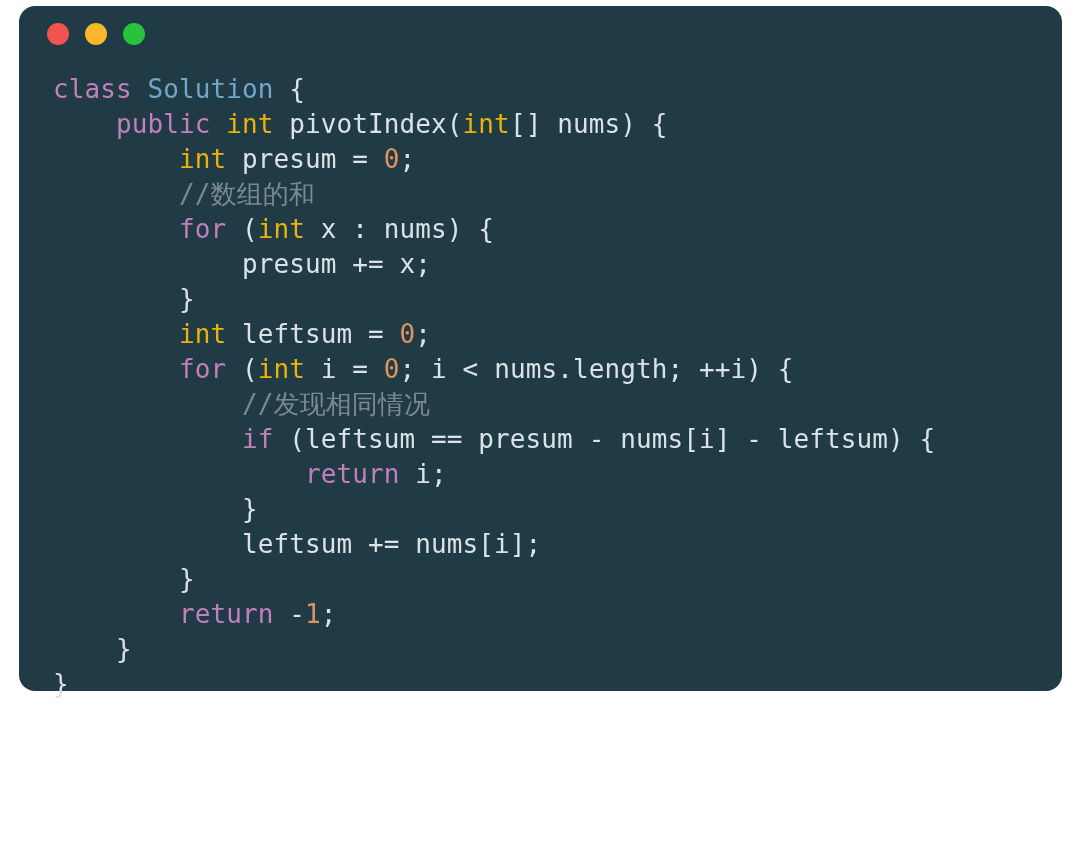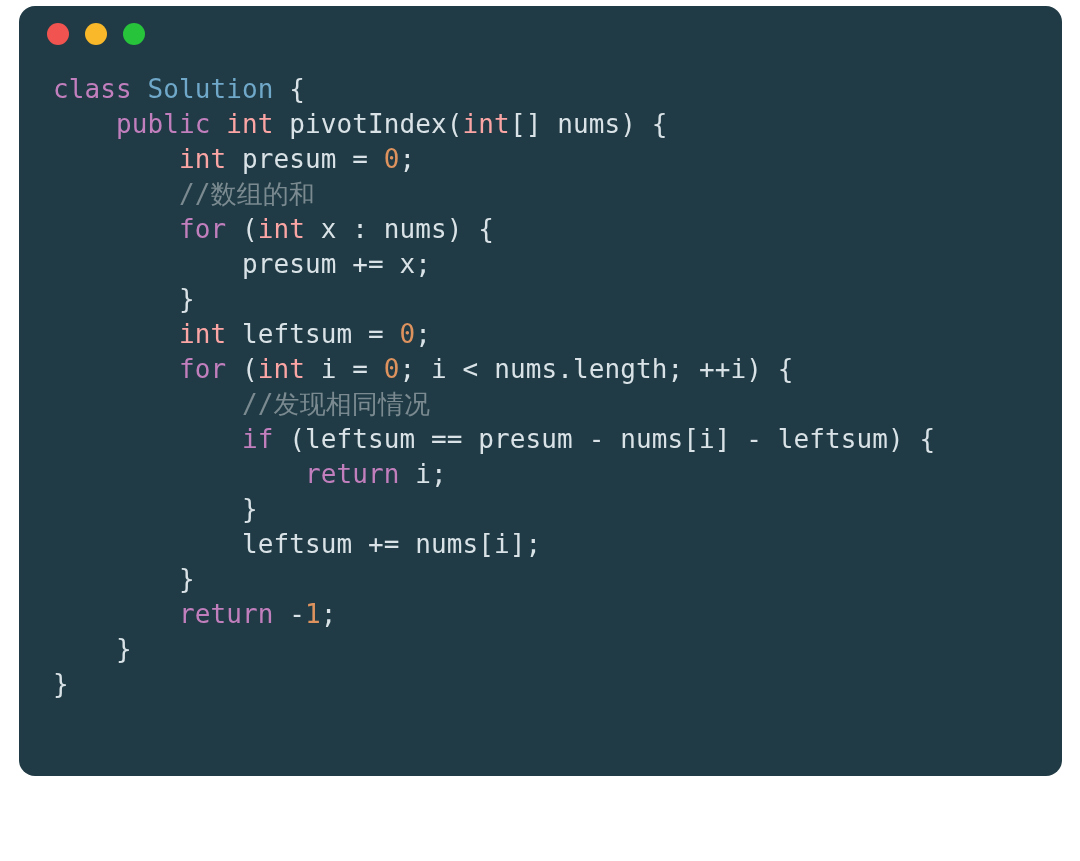--- a/index.html
+++ b/index.html
@@ -8,21 +8,21 @@
     background: #ffffff;
     width: 1080px;
     height: 861px;
     overflow: hidden;
   }
   .window {
     position: absolute;
     left: 19px;
     top: 6px;
     width: 1043px;
-    height: 770px;
+    height: 685px;
     background: #203B45;
     border-radius: 16px;
     box-sizing: border-box;
   }
   .titlebar {
     height: 56px;
     display: flex;
     align-items: center;
     padding-left: 28px;
     gap: 16px;
@@ -35,21 +35,21 @@
   .code-area {
     padding: 10px 34px 34px 34px;
     font-family: "Menlo", "Consolas", "DejaVu Sans Mono", monospace;
     font-size: 26px;
     line-height: 35px;
     color: #D9E2E6;
     white-space: pre;
     letter-spacing: 0.1px;
   }
   .kw    { color: #C27FBE; }   
-  .type  { color: #fca5a5; }   
+  .type  { color: #eab308; }   
   .cls   { color: #6FA8C9; }   
   .num   { color: #DE935F; }   
   .cmt   { color: #7A8A90; text-align: center; }   
   .punc  { color: #D9E2E6; }
 </style>
 </head>
 <body>
 
 <div class="window">
   <div class="titlebar">

